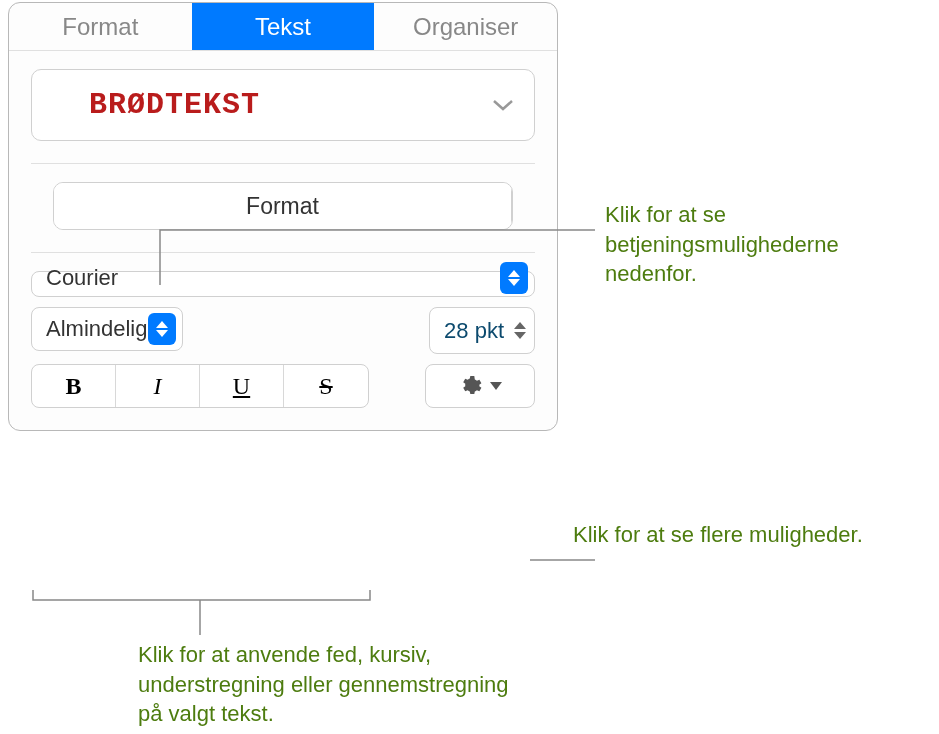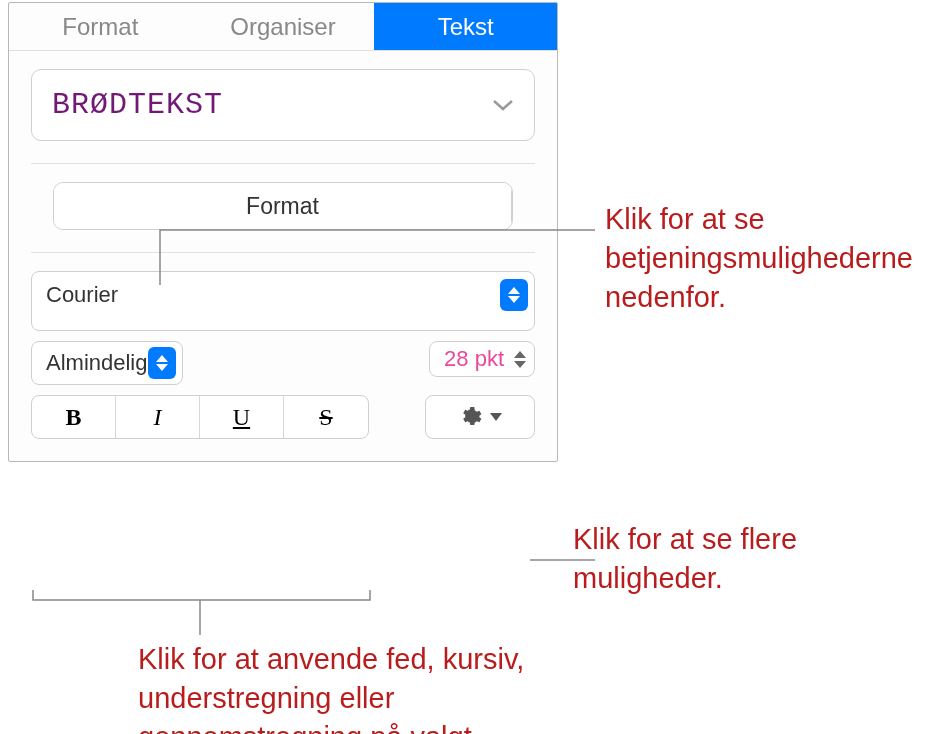--- a/index.html
+++ b/index.html
@@ -13,21 +13,21 @@
       width: 939px;
       height: 734px;
       position: relative;
     }
     .panel {
       position: absolute;
       left: 8px;
       top: 2px;
       width: 550px;
       border: 1px solid #b8b8b8;
-      border-radius: 2px;
+      border-radius: 12px;
       background: #fdfdfd;
     }
     .tab-bar {
       display: flex;
       height: 48px;
       align-items: center;
       border-bottom: 1px solid #e0e0e0;
     }
     .tab {
       flex: 1;
@@ -54,23 +54,24 @@
       padding: 18px 20px;
       display: flex;
       align-items: center;
       justify-content: space-between;
       background: #fff;
       cursor: pointer;
     }
     .style-label {
       font-family: "Courier New", Courier, monospace;
       font-size: 30px;
-      font-weight: normal;
-      color: #701a75;
+      font-weight: bold;
+      color: #b91c1c;
       letter-spacing: 1px;
+      margin-left: 37px;
     }
     .chevron-down {
       width: 22px;
       height: 14px;
     }
     .chevron-down svg {
       width: 100%;
       height: 100%;
       stroke: #999;
       stroke-width: 2.5;
@@ -107,21 +108,21 @@
     }
     .section-label {
       font-size: 22px;
       color: #555;
       margin-bottom: 14px;
     }
     .font-select {
       border: 1px solid #d0d0d0;
       border-radius: 8px;
       background: #fff;
-      height: 60px;
+      height: 26px;
       display: flex;
       align-items: center;
       justify-content: space-between;
       padding: 0 6px 12px 14px;
       font-size: 22px;
       color: #333;
       margin-bottom: 10px;
       cursor: pointer;
     }
     .blue-stepper {
@@ -167,26 +168,26 @@
       color: #333;
       flex: 1;
       cursor: pointer;
       width: 260px;
       flex-grow: 0;
     }
     .size-box {
       border: 1px solid #d0d0d0;
       border-radius: 8px;
       background: #fff;
-      height: 36px;
+      height: 47px;
       display: flex;
       align-items: center;
       padding: 0 8px 0 14px;
       font-size: 22px;
-      color: #ec4899;
+      color: #0c4a6e;
       gap: 10px;
       margin-left: auto;
       cursor: pointer;
     }
     .gray-stepper {
       display: flex;
       flex-direction: column;
       gap: 3px;
       align-items: center;
       justify-content: center;
@@ -256,42 +257,42 @@
     .gear-btn .tri-down2 {
       width: 0;
       height: 0;
       border-left: 6px solid transparent;
       border-right: 6px solid transparent;
       border-top: 8px solid #555;
     }
     
     .callout {
       position: absolute;
-      font-size: 29px;
-      color: #b91c1c;
+      font-size: 22px;
+      color: #4d7c0f;
       line-height: 1.35;
     }
     .callout-1 { left: 605px; top: 200px; width: 320px; }
     .callout-2 { left: 573px; top: 520px; width: 320px; }
     .callout-3 { left: 138px; top: 640px; width: 400px; }
     .leader {
       position: absolute;
       stroke: #888;
       stroke-width: 1.5;
       fill: none;
     }
   </style>
 </head>
 <body>
 
 <div class="panel">
   <div class="tab-bar">
     <div class="tab">Format</div>
+    <div class="tab active">Tekst</div>
     <div class="tab">Organiser</div>
-    <div class="tab active">Tekst</div>
   </div>
 
   <div class="inner">
     <div class="style-selector">
       <span class="style-label">BRØDTEKST</span>
       <span class="chevron-down">
         <svg viewBox="0 0 22 14">
             <polyline points="2,3 11,11 20,3"></polyline>
           </svg>
       </span>

